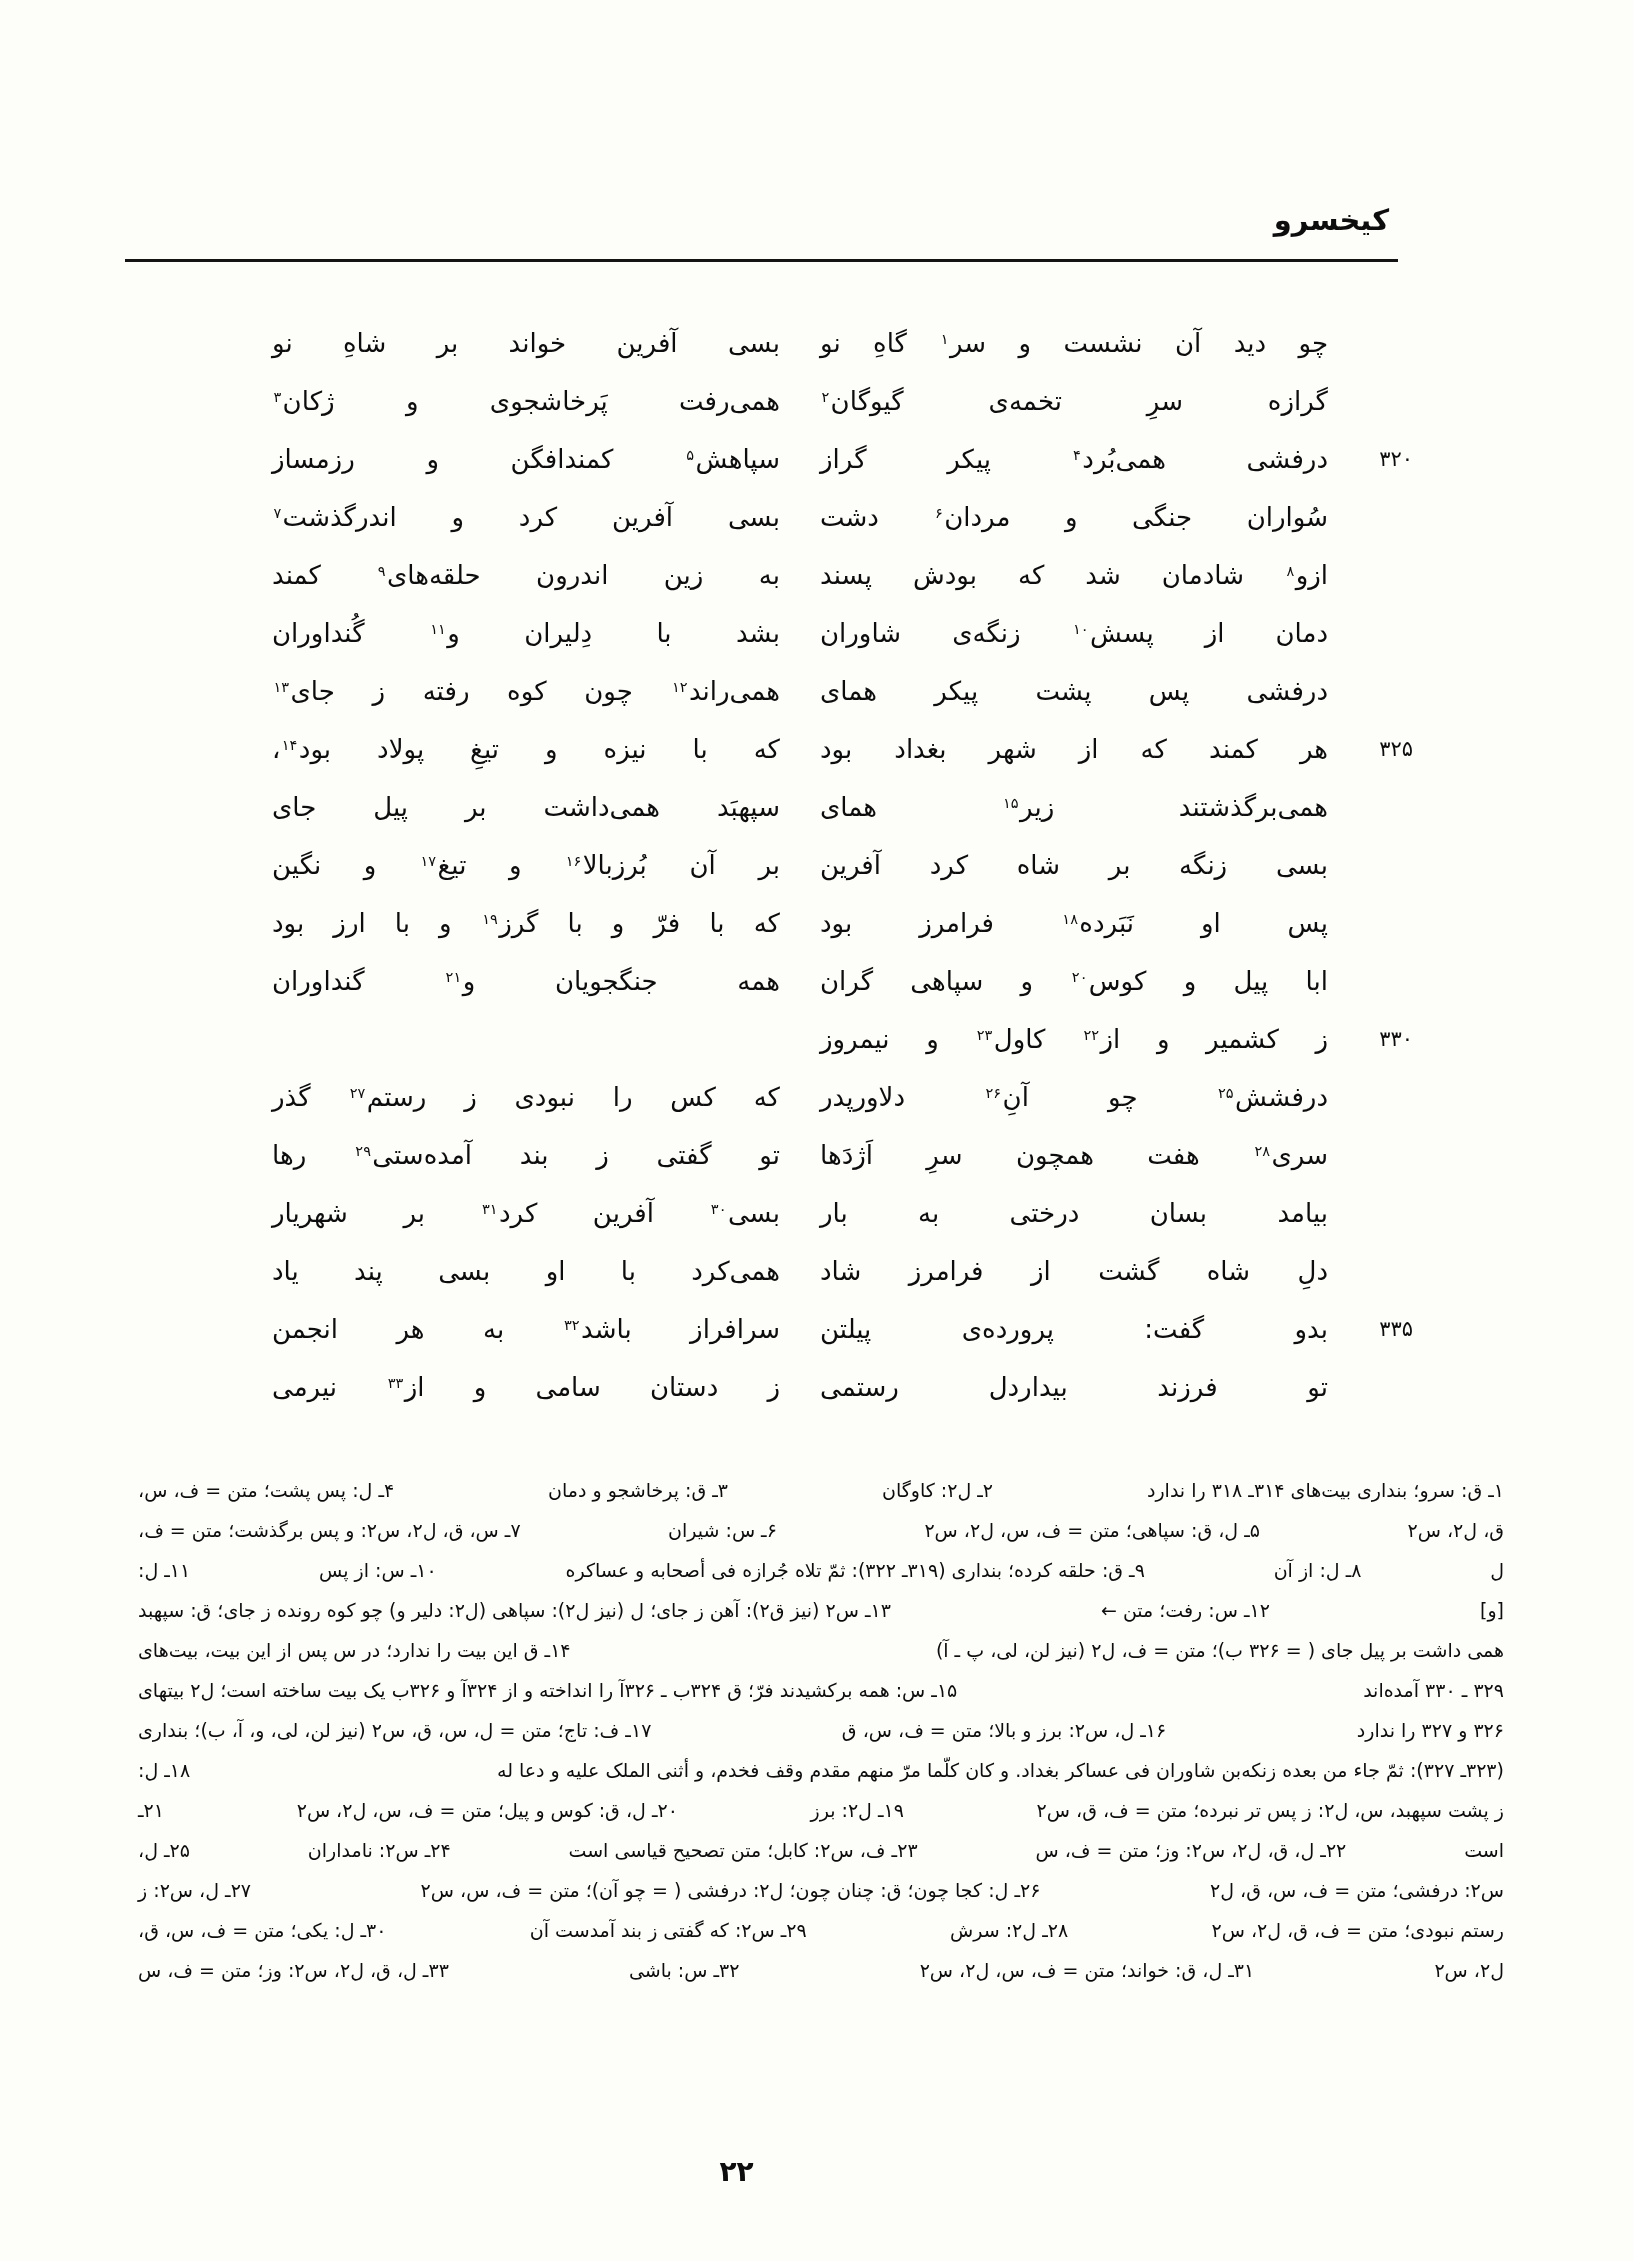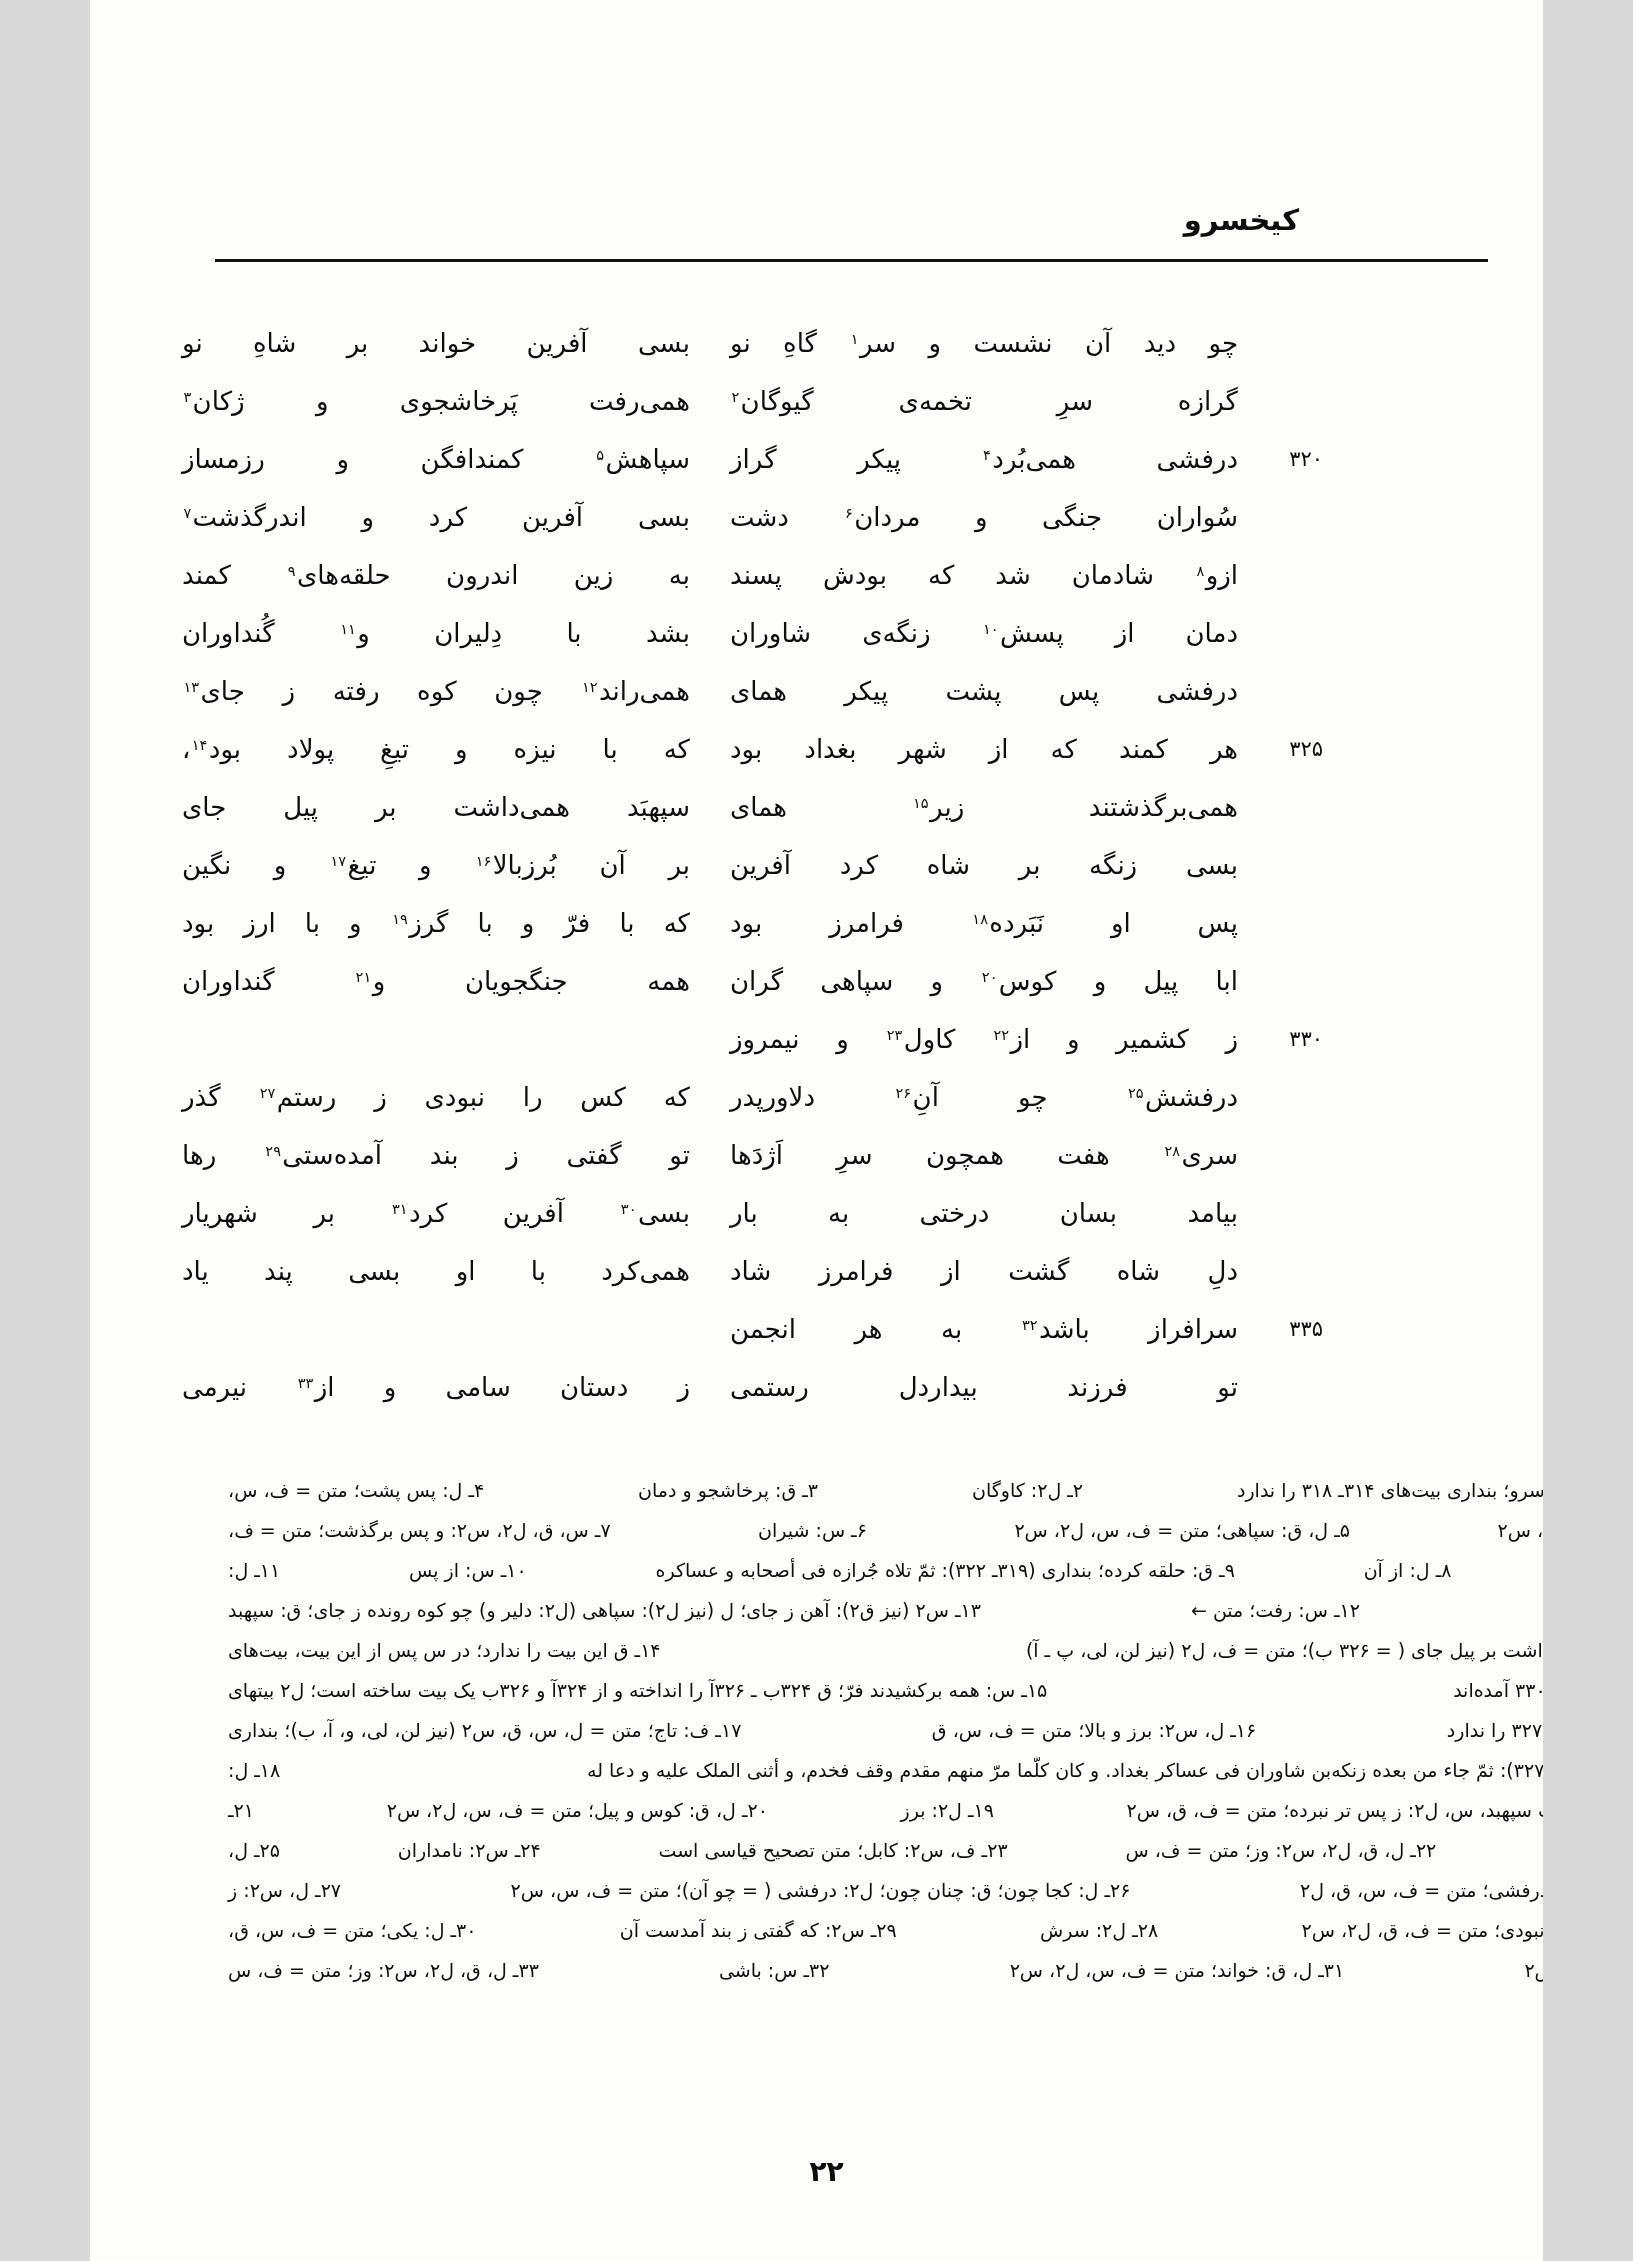--- a/index.html
+++ b/index.html
@@ -1,18 +1,18 @@
 <!DOCTYPE html>
 <html lang="fa" dir="rtl" style="font-size:11px"><head>
 <meta charset="utf-8">
 <style>
   html,body{margin:0;padding:0;background:#d9d9d9;}
   .page{
     position:relative;
-    width:1453px;height:2261px;
+    width:1633px;height:2261px;
     margin:0 auto;
     background:#fdfdfa;
     color:#0d0d0d;
     font-family:"DejaVu Sans",sans-serif;
     direction:rtl;
     overflow:hidden;
   }
   .header-title{
     position:absolute;top:203px;right:244px;
     font-size:29px;font-weight:bold;letter-spacing:0;
@@ -165,20 +165,21 @@
   </div>
 
   <div class="vrow">
     <div class="vnum"></div>
     <div class="hemi">دلِ شاه گشت از فرامرز شاد</div>
     <div class="hemi">همی‌کرد با او بسی پند یاد</div>
   </div>
 
   <div class="vrow">
     <div class="vnum">۳۳۵</div>
+    <div class="hemi">بدو گفت: پرورده‌ی پیلتن</div>
     <div class="hemi">سرافراز باشد<span class="fn-ref">۳۲</span> به هر انجمن</div>
   </div>
 
   <div class="vrow">
     <div class="vnum"></div>
     <div class="hemi">تو فرزند بیداردل رستمی</div>
     <div class="hemi">ز دستان سامی و از<span class="fn-ref">۳۳</span> نیرمی</div>
   </div>
 </main>
 

